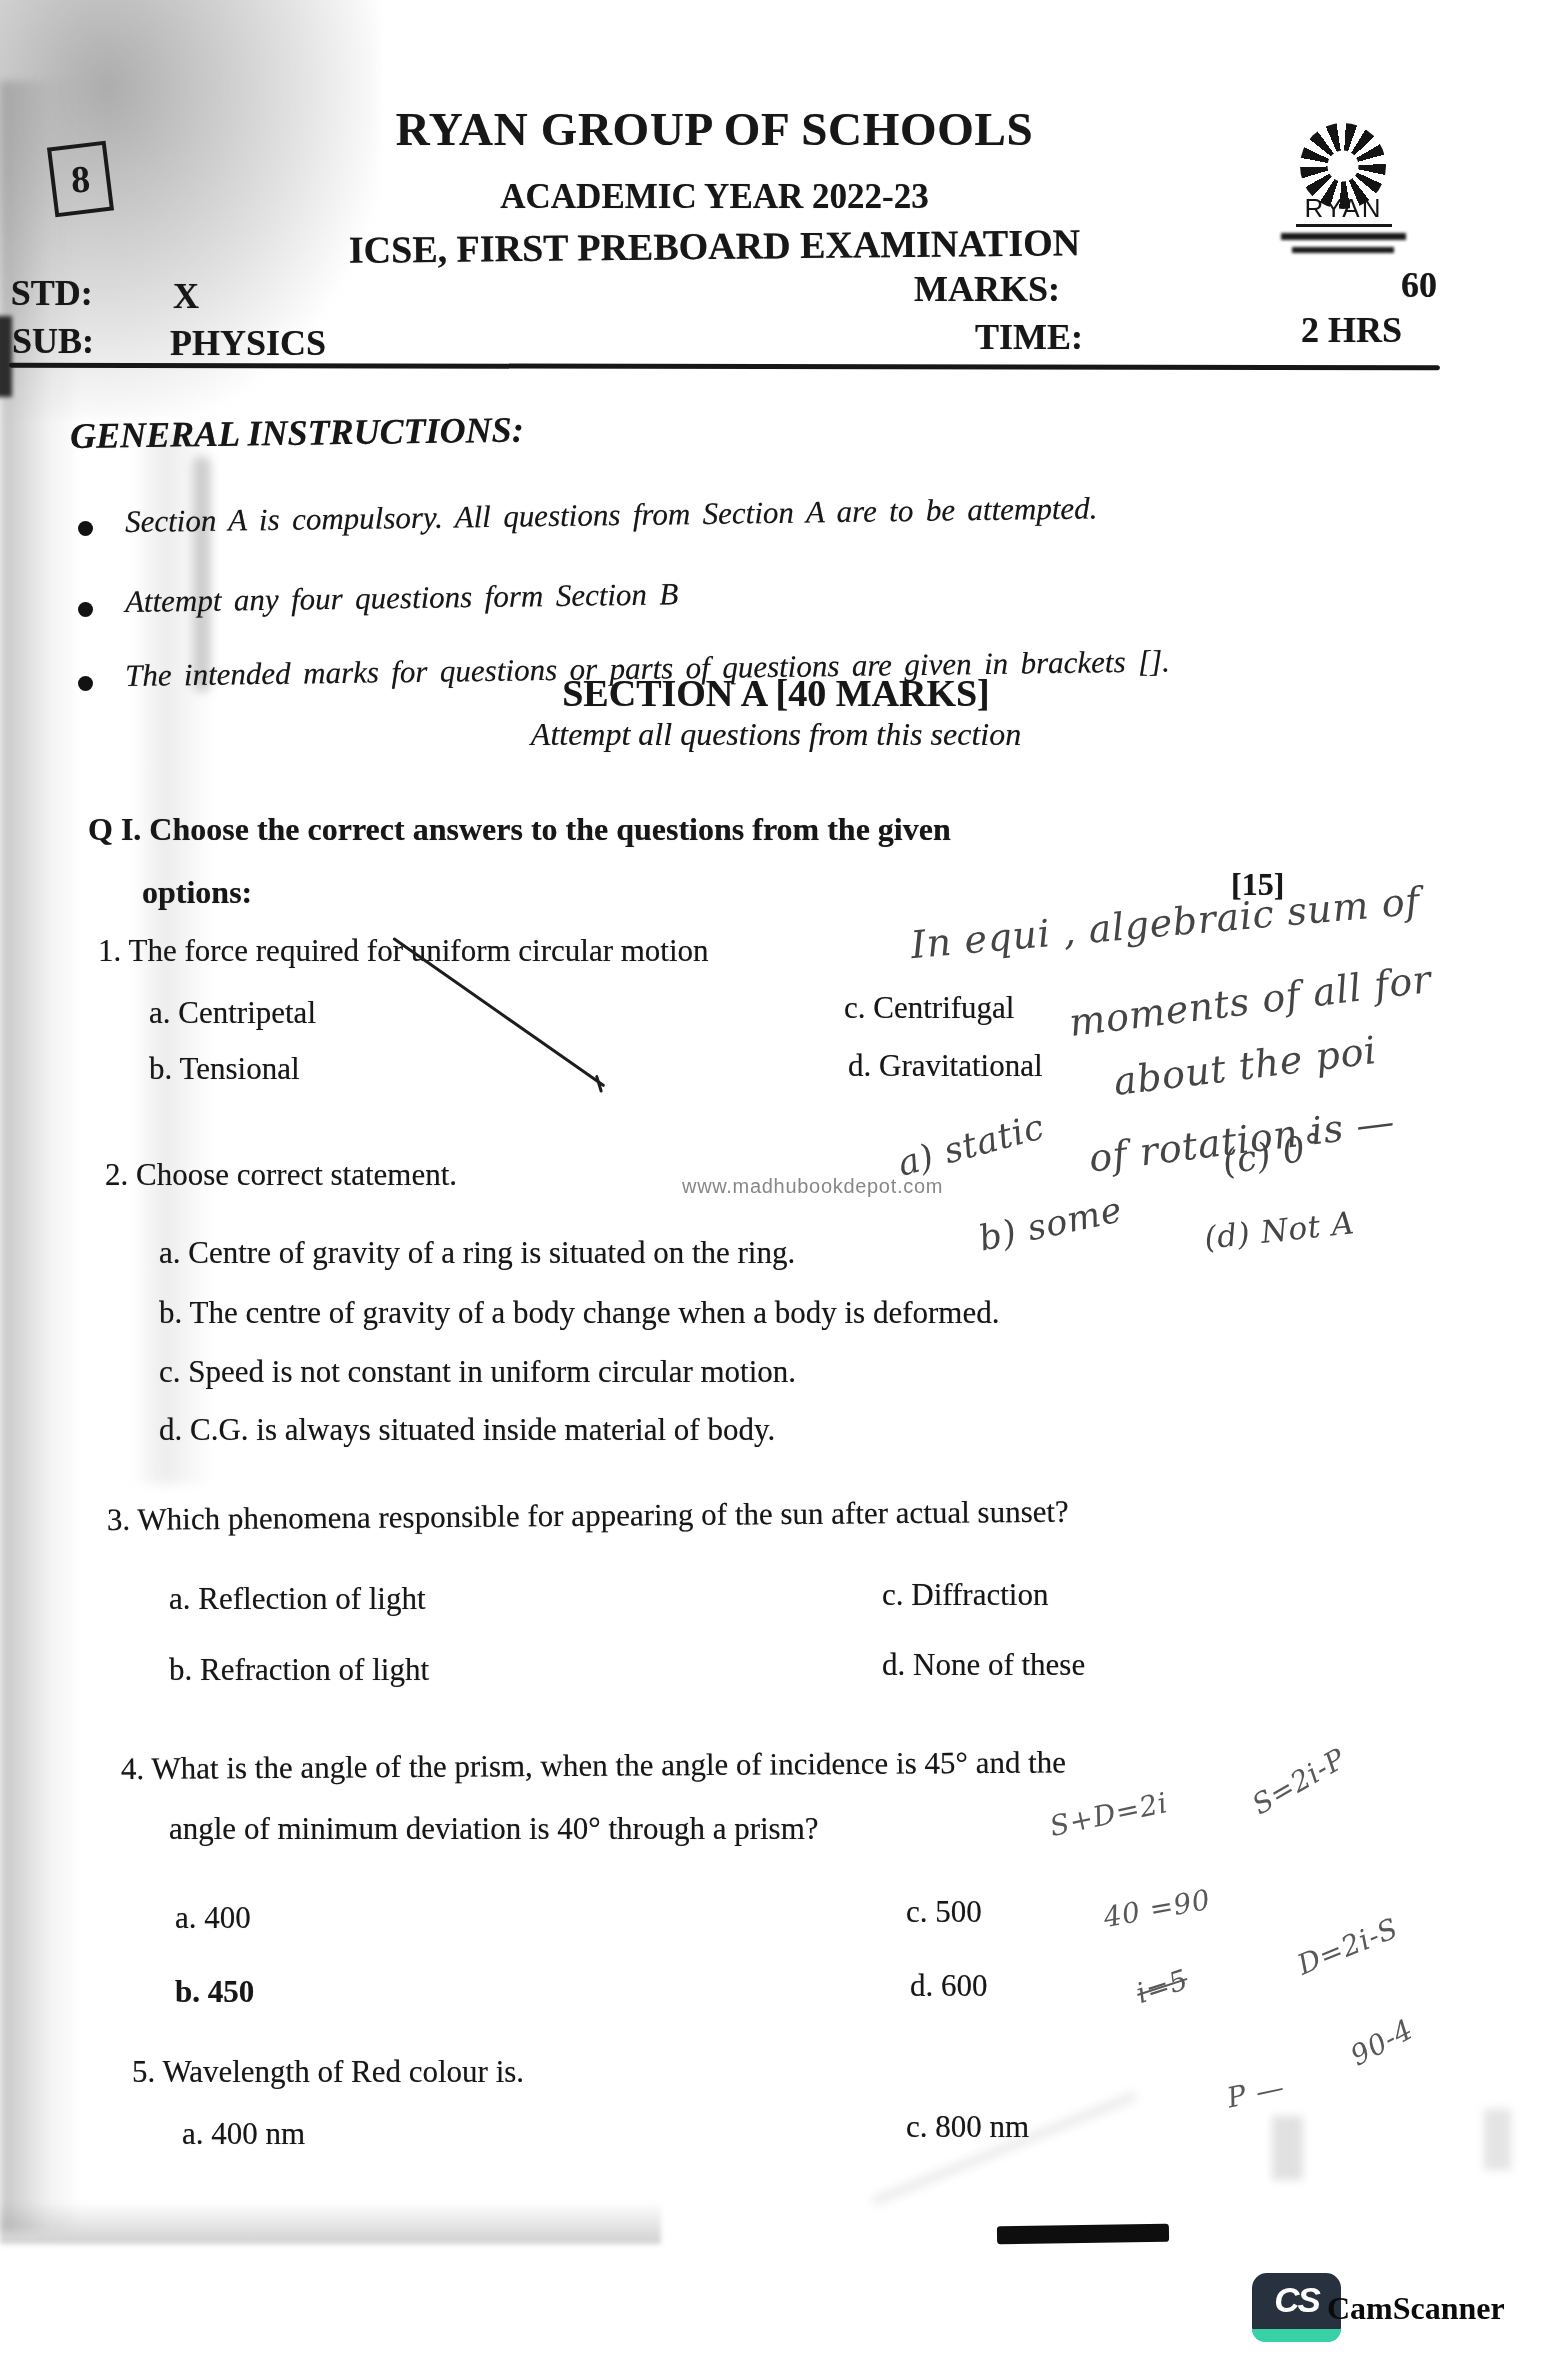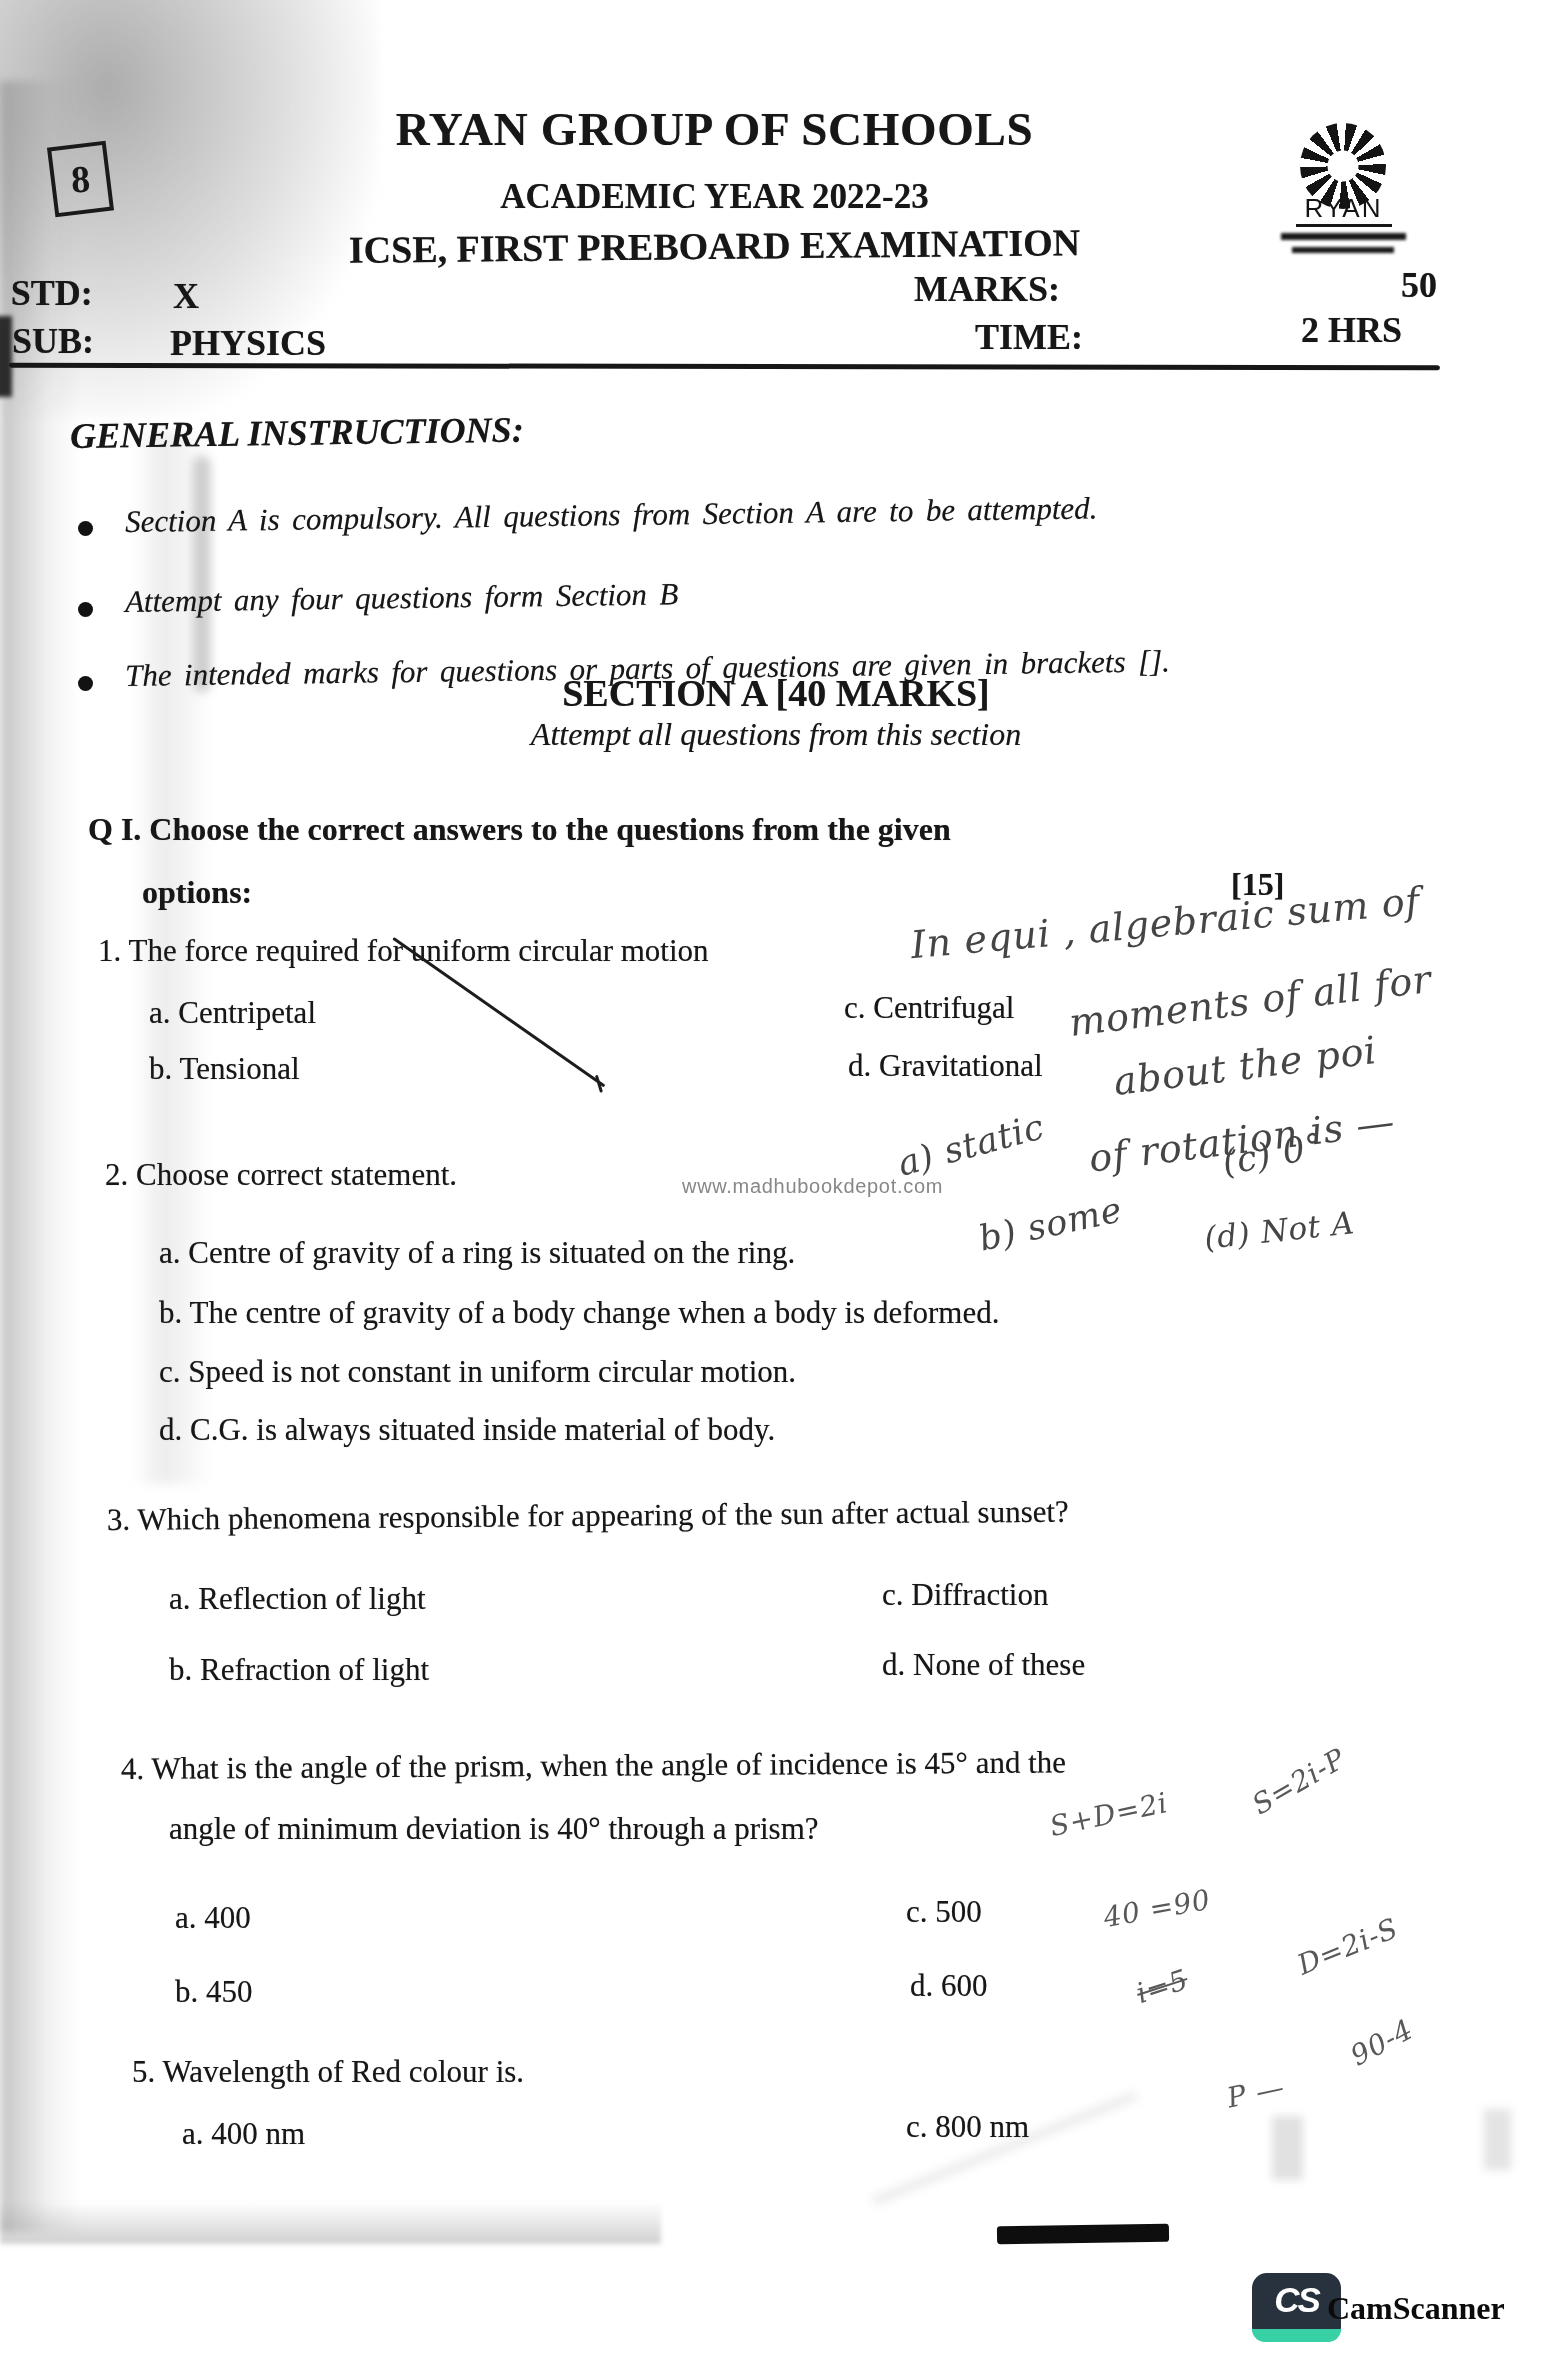--- a/index.html
+++ b/index.html
@@ -83,21 +83,21 @@
     <div class="starburst"></div>
     <div class="ryan-text">RYAN</div>
     <div class="bar" style="left:1296px;top:224px;width:96px;height:3.4px;"></div>
     <div class="bar" style="left:1281px;top:233px;width:125px;height:7.4px;filter:blur(1.7px);"></div>
     <div class="bar" style="left:1292px;top:247px;width:102px;height:6px;filter:blur(1.7px);"></div>
   </div>
 
   <div class="abs ink b t54" style="left:10.8px;top:272px;">STD:</div>
   <div class="abs ink b t54" style="left:173px;top:275px;">X</div>
   <div class="abs ink b t54" style="left:914px;top:268px;">MARKS:</div>
-  <div class="abs ink b t54" style="left:1401px;top:264px;">50</div>
+  <div class="abs ink b t54" style="left:1401px;top:264px;">60</div>
   <div class="abs ink b t54" style="left:12px;top:320px;">SUB:</div>
   <div class="abs ink b t54" style="left:170px;top:322px;">PHYSICS</div>
   <div class="abs ink b t54" style="left:975px;top:316px;">TIME:</div>
   <div class="abs ink b t54" style="left:1301px;top:309px;">2 HRS</div>
   <div class="rule"></div>
 
   <div class="abs ink b i" style="left:70px;top:415px;font-size:36px;transform:rotate(-0.8deg);transform-origin:left center;">GENERAL INSTRUCTIONS:</div>
   <div class="bullet" style="left:78px;top:521px;"></div>
   <div class="abs ink instr" style="left:125px;top:504px;">Section A is compulsory. All questions from Section A are to be attempted.</div>
   <div class="bullet" style="left:78px;top:602px;"></div>
@@ -138,21 +138,21 @@
 
   <div class="abs ink t46" style="left:107px;top:1502px;transform:rotate(-0.5deg);transform-origin:left center;">3. Which phenomena responsible for appearing of the sun after actual sunset?</div>
   <div class="abs ink t46" style="left:169px;top:1581px;">a. Reflection of light</div>
   <div class="abs ink t46" style="left:169px;top:1652px;">b. Refraction of light</div>
   <div class="abs ink t46" style="left:882px;top:1577px;">c. Diffraction</div>
   <div class="abs ink t46" style="left:882px;top:1647px;">d. None of these</div>
 
   <div class="abs ink t46" style="left:121px;top:1751px;transform:rotate(-0.4deg);transform-origin:left center;">4. What is the angle of the prism, when the angle of incidence is 45° and the</div>
   <div class="abs ink t46" style="left:169px;top:1811px;">angle of minimum deviation is 40° through a prism?</div>
   <div class="abs ink t46" style="left:175px;top:1900px;text-align:center;">a. 400</div>
-  <div class="abs ink t46" style="left:175px;top:1974px;">b. 450</div>
+  <div class="abs ink t46" style="left:175px;top:1974px;font-weight:bold;">b. 450</div>
   <div class="abs ink t46" style="left:906px;top:1894px;">c. 500</div>
   <div class="abs ink t46" style="left:910px;top:1968px;">d. 600</div>
 
   <div class="abs hw hw42" style="left:1049px;top:1798px;transform:rotate(-12deg);">S+D=2i</div>
   <div class="abs hw hw42" style="left:1248px;top:1765px;transform:rotate(-30deg);">S=2i-P</div>
   <div class="abs hw hw42" style="left:1103px;top:1892px;transform:rotate(-10deg);">40 =90</div>
   <div class="abs hw hw42" style="left:1295px;top:1930px;transform:rotate(-22deg);">D=2i-S</div>
   <div class="abs hw hw42 strike" style="left:1136px;top:1970px;transform:rotate(-18deg);">i=5</div>
   <div class="abs hw hw42" style="left:1349px;top:2026px;transform:rotate(-28deg);">90-4</div>
   <div class="abs hw hw42" style="left:1227px;top:2076px;transform:rotate(-12deg);">P —</div>

